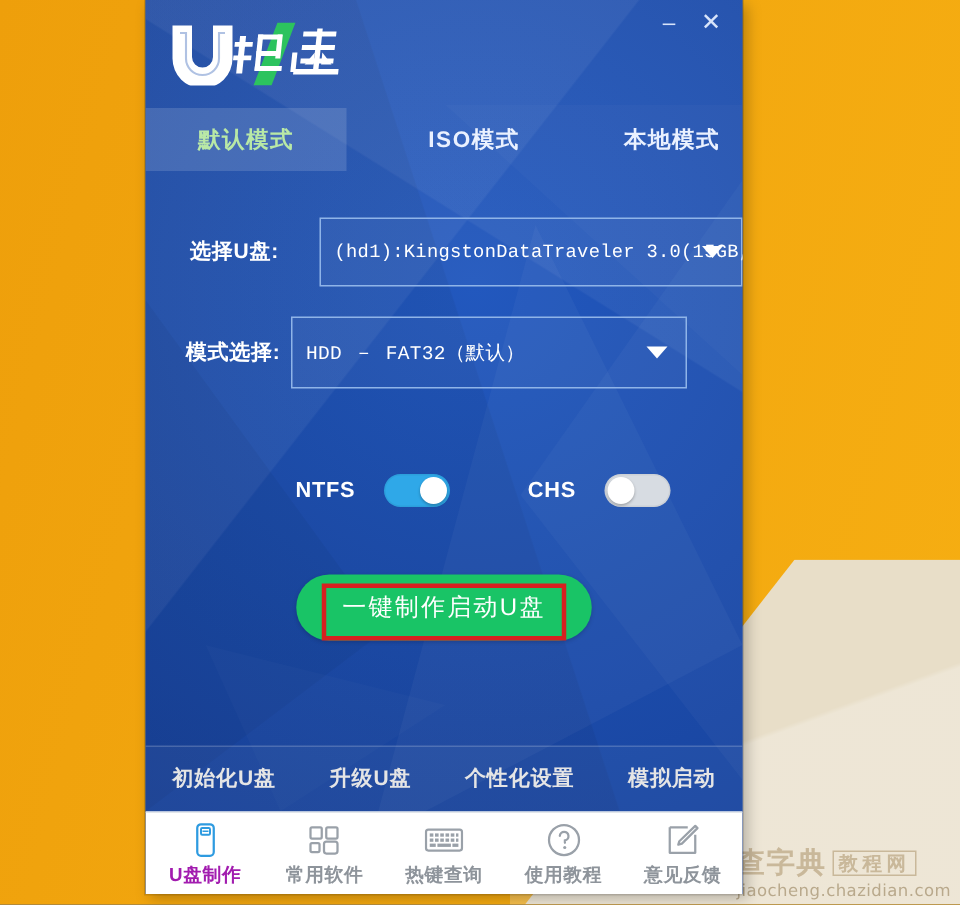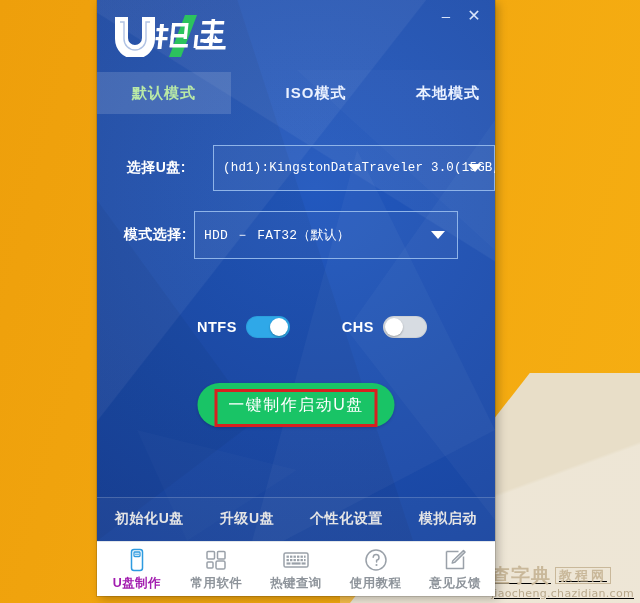--- a/index.html
+++ b/index.html
@@ -22,21 +22,21 @@
   }
   #desktop .beige-wedge2{
     position:absolute;right:0;bottom:0;width:300px;height:250px;
     background:linear-gradient(160deg,rgba(255,255,255,0) 55%,rgba(255,255,255,.25) 56%);
     pointer-events:none;
   }
 
   
   #watermark{
     position:absolute;right:6px;bottom:4px;text-align:right;
-    line-height:1;user-select:none;text-decoration:underline;
+    line-height:1;user-select:none;
   }
   #watermark .wm-top{display:flex;align-items:center;gap:4px;}
   #watermark .wm-cn{
     font-size:19px;font-weight:bold;color:#C9B89A;
     letter-spacing:1px;
   }
   #watermark .wm-box{
     font-size:13px;font-weight:bold;color:#C9B89A;
     border:1px solid #C9B89A;padding:1px 3px;letter-spacing:3px;
   }
@@ -105,21 +105,21 @@
   }
   .row-mode .select-text{font-size:13px;}
   .caret{
     position:absolute;right:12px;top:50%;transform:translateY(-50%);
     width:0;height:0;border-left:7px solid transparent;border-right:7px solid transparent;
     border-top:8px solid #FFFFFF;
   }
 
   
   #toggle-row{position:absolute;left:0;right:0;top:312px;height:30px;display:flex;align-items:center;}
-  .tg-group{display:flex;align-items:center;gap:9px;}
+  .tg-group{display:flex;align-items:center;gap:19px;}
   .tg-group.ntfs{margin-left:100px;}
   .tg-group.chs{margin-left:52px;}
   .tg-label{color:#FFFFFF;font-size:14.5px;font-weight:bold;letter-spacing:.5px;}
   .switch{
     width:44px;height:22px;border-radius:11px;position:relative;cursor:default;
     box-shadow:inset 0 0 0 1px rgba(0,0,0,.05);
   }
   .switch.on{background:#2FA8E8;}
   .switch.off{background:#D7DCE2;}
   .switch .knob{

